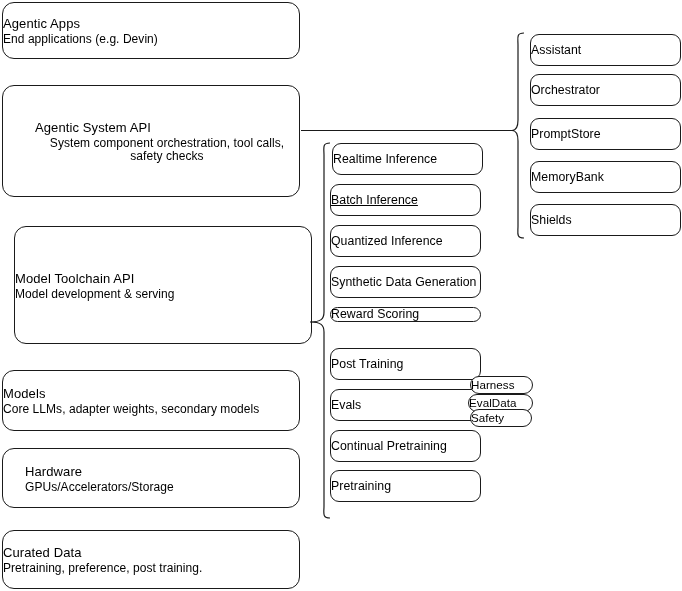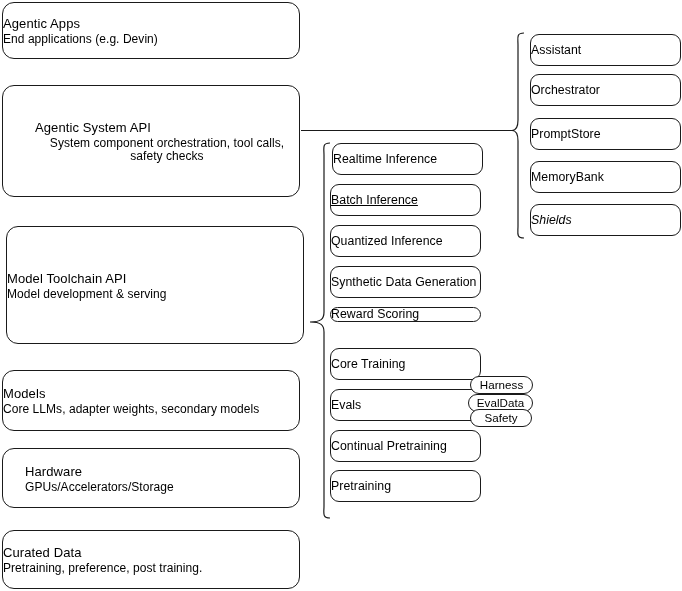--- a/index.html
+++ b/index.html
@@ -61,21 +61,20 @@
     letter-spacing: 0.05px;
   }
   .pill {
     position: absolute;
     box-sizing: border-box;
     border: 1.3px solid #1a1a1a;
     border-radius: 999px;
     background: #ffffff;
     display: flex;
     align-items: center;
-    justify-content: center;
     font-size: 11.6px;
     line-height: 14px;
     color: #000;
     letter-spacing: 0.05px;
     z-index: 5;
   }
   svg.overlay {
     position: absolute;
     left: 0; top: 0;
     width: 682px;
@@ -118,21 +117,21 @@
   <div class="box" style="left:2px; top:2px; width:298px; height:57px;">
     <div class="title">Agentic Apps</div>
     <div class="subtitle">End applications (e.g. Devin)</div>
   </div>
 
   <div class="box" style="left:2px; top:85px; width:298px; height:112px;padding-left:32px;">
     <div class="title">Agentic System API</div>
     <div class="subtitle">System component orchestration, tool calls, safety checks</div>
   </div>
 
-  <div class="box" style="left:6px; top:226px; width:298px; height:118px;">
+  <div class="box" style="left:14px; top:226px; width:298px; height:118px;">
     <div class="title">Model Toolchain API</div>
     <div class="subtitle">Model development &amp; serving</div>
   </div>
 
   <div class="box" style="left:2px; top:370px; width:298px; height:61px;">
     <div class="title">Models</div>
     <div class="subtitle">Core LLMs, adapter weights, secondary models</div>
   </div>
 
   <div class="box" style="left:2px; top:448px; width:298px; height:60px;padding-left:22px;">
@@ -154,21 +153,21 @@
   <div class="leaf" style="left:330px; top:225px; width:151px; height:32px;">
     <span>Quantized Inference</span>
   </div>
   <div class="leaf" style="left:330px; top:266px; width:151px; height:32px;">
     <span>Synthetic Data Generation</span>
   </div>
   <div class="leaf" style="left:330px; top:307px; width:151px; height:15px;">
     <span>Reward Scoring</span>
   </div>
   <div class="leaf" style="left:330px; top:348px; width:151px; height:32px;">
-    <span>Core Training</span>
+    <span>Post Training</span>
   </div>
   <div class="leaf" style="left:330px; top:389px; width:151px; height:32px;">
     <span>Evals</span>
   </div>
   <div class="leaf" style="left:330px; top:430px; width:151px; height:32px;">
     <span>Continual Pretraining</span>
   </div>
   <div class="leaf" style="left:330px; top:470px; width:151px; height:32px;">
     <span>Pretraining</span>
   </div>
@@ -188,17 +187,17 @@
   </div>
   <div class="leaf" style="left:530px; top:74px; width:151px; height:32px;">
     <span>Orchestrator</span>
   </div>
   <div class="leaf" style="left:530px; top:118px; width:151px; height:32px;">
     <span>PromptStore</span>
   </div>
   <div class="leaf" style="left:530px; top:161px; width:151px; height:32px;">
     <span>MemoryBank</span>
   </div>
-  <div class="leaf" style="left:530px; top:204px; width:151px; height:32px;font-style:italic;">
+  <div class="leaf" style="left:530px; top:204px; width:151px; height:32px;">
     <span>Shields</span>
   </div>
 
 </div>
 
 </body></html>

